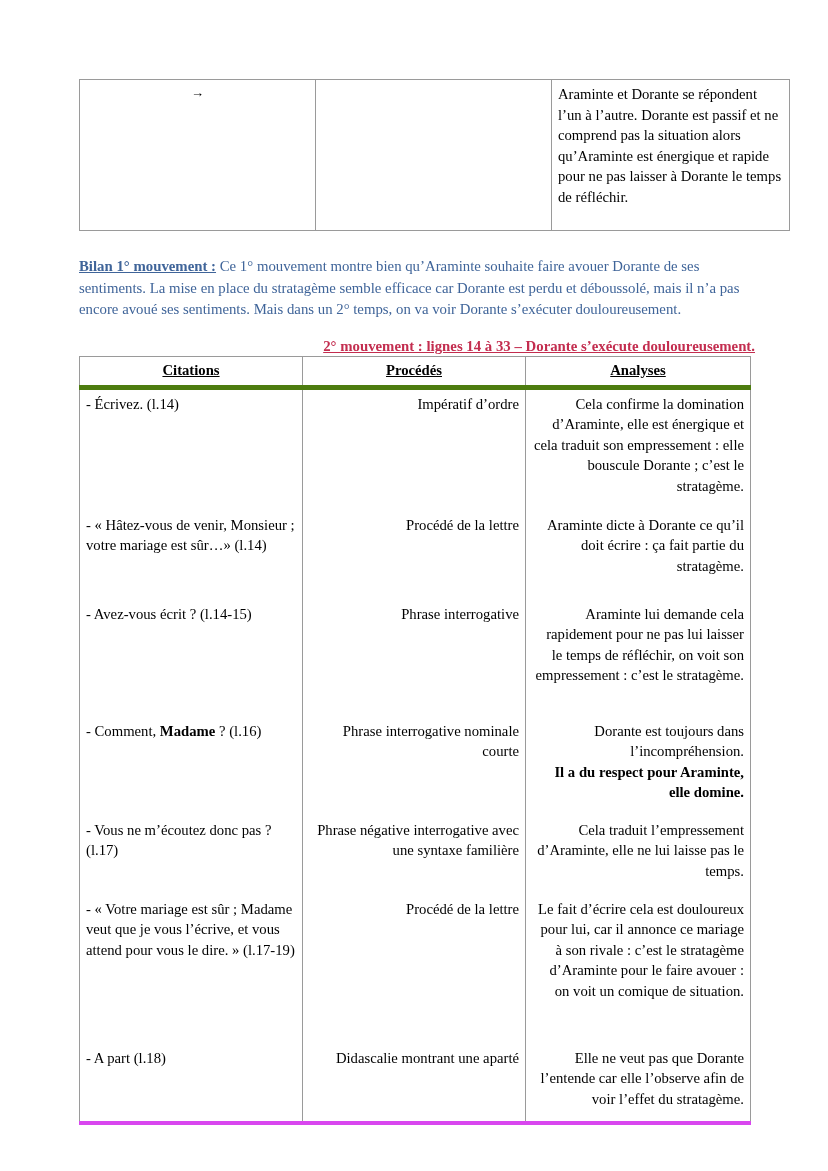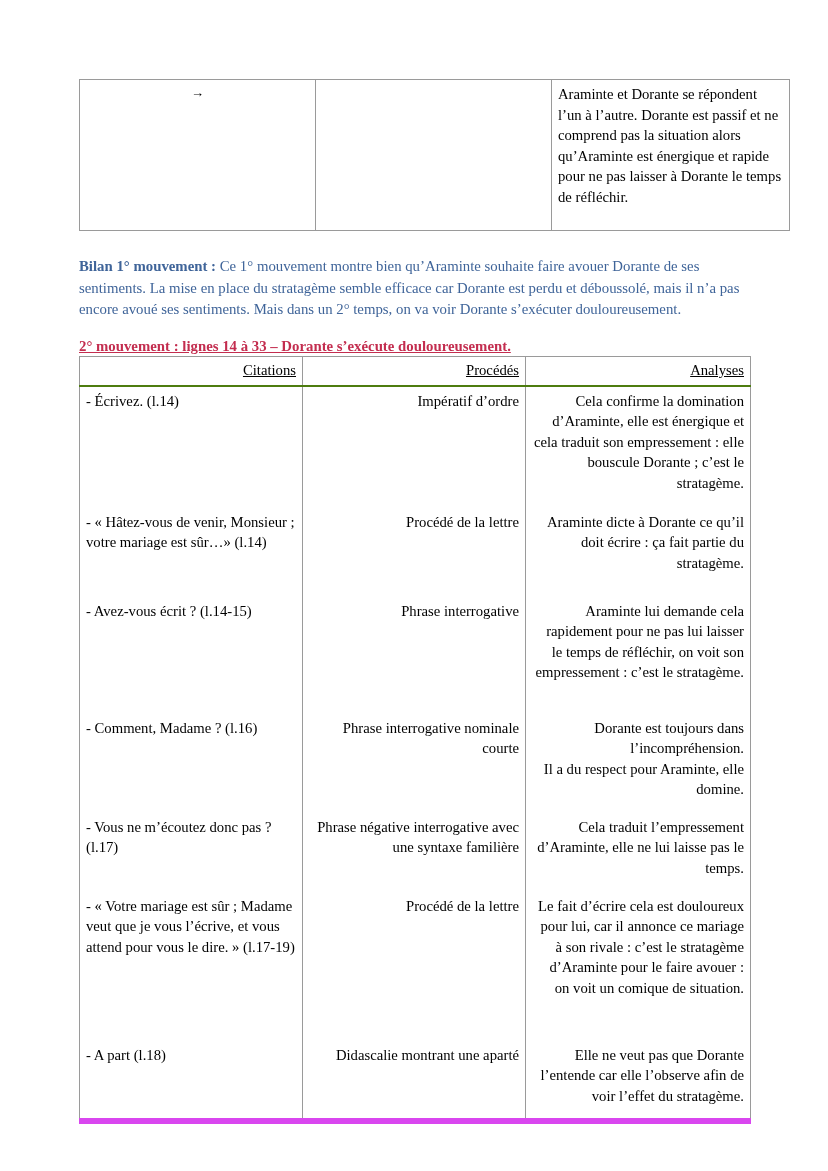--- a/index.html
+++ b/index.html
@@ -60,68 +60,71 @@
     left: 79px;
     top: 241px;
     width: 676px;
     color: #3f6499;
     font-size: 14.8px;
     line-height: 1.47;
     text-align: left;
   }
   #bilan .lead {
     font-weight: bold;
+    text-decoration: underline;
   }
 
   
   #mvt-heading {
     position: absolute;
     left: 79px;
     top: 337px;
     width: 676px;
     color: #c32d4f;
     font-size: 14.8px;
     font-weight: bold;
     text-decoration: underline;
     line-height: 1.3;
+    text-align: right;
   }
 
   
   #main-table {
     left: 79px;
     top: 356px;
     width: 671px;
   }
   #main-table col.col-citations { width: 223px; }
   #main-table col.col-procedes  { width: 223px; }
   #main-table col.col-analyses  { width: 225px; }
 
   #main-table thead th {
-    text-align: right;
+    text-align: center;
     padding: 3px 6px 4px 6px;
-    border-bottom: 2px solid #4d7c0f;
+    border-bottom: 5px solid #4d7c0f;
+    font-weight: bold;
   }
   #main-table thead th span.hdr {
     text-decoration: underline;
   }
 
   
   #main-table tbody td {
     border-top: none;
     border-bottom: none;
     padding-bottom: 5px;
   }
   #main-table tbody tr:last-child td {
-    border-bottom: 6px solid #d946ef;
+    border-bottom: 4px solid #d946ef;
     margin-left: 17px;
   }
   #main-table td.cit { text-align: left; }
   #main-table td.proc { text-align: right; }
   #main-table td.anal { text-align: right; }
-  .b { font-weight: normal; }
+  .b { font-weight: bold; }
   .nowrap-block { display:block; }
 </style>
 </head>
 <body>
 
 <div class="page">
 
   <table class="doc-table" id="top-table">
     <tbody>
       <tr>

